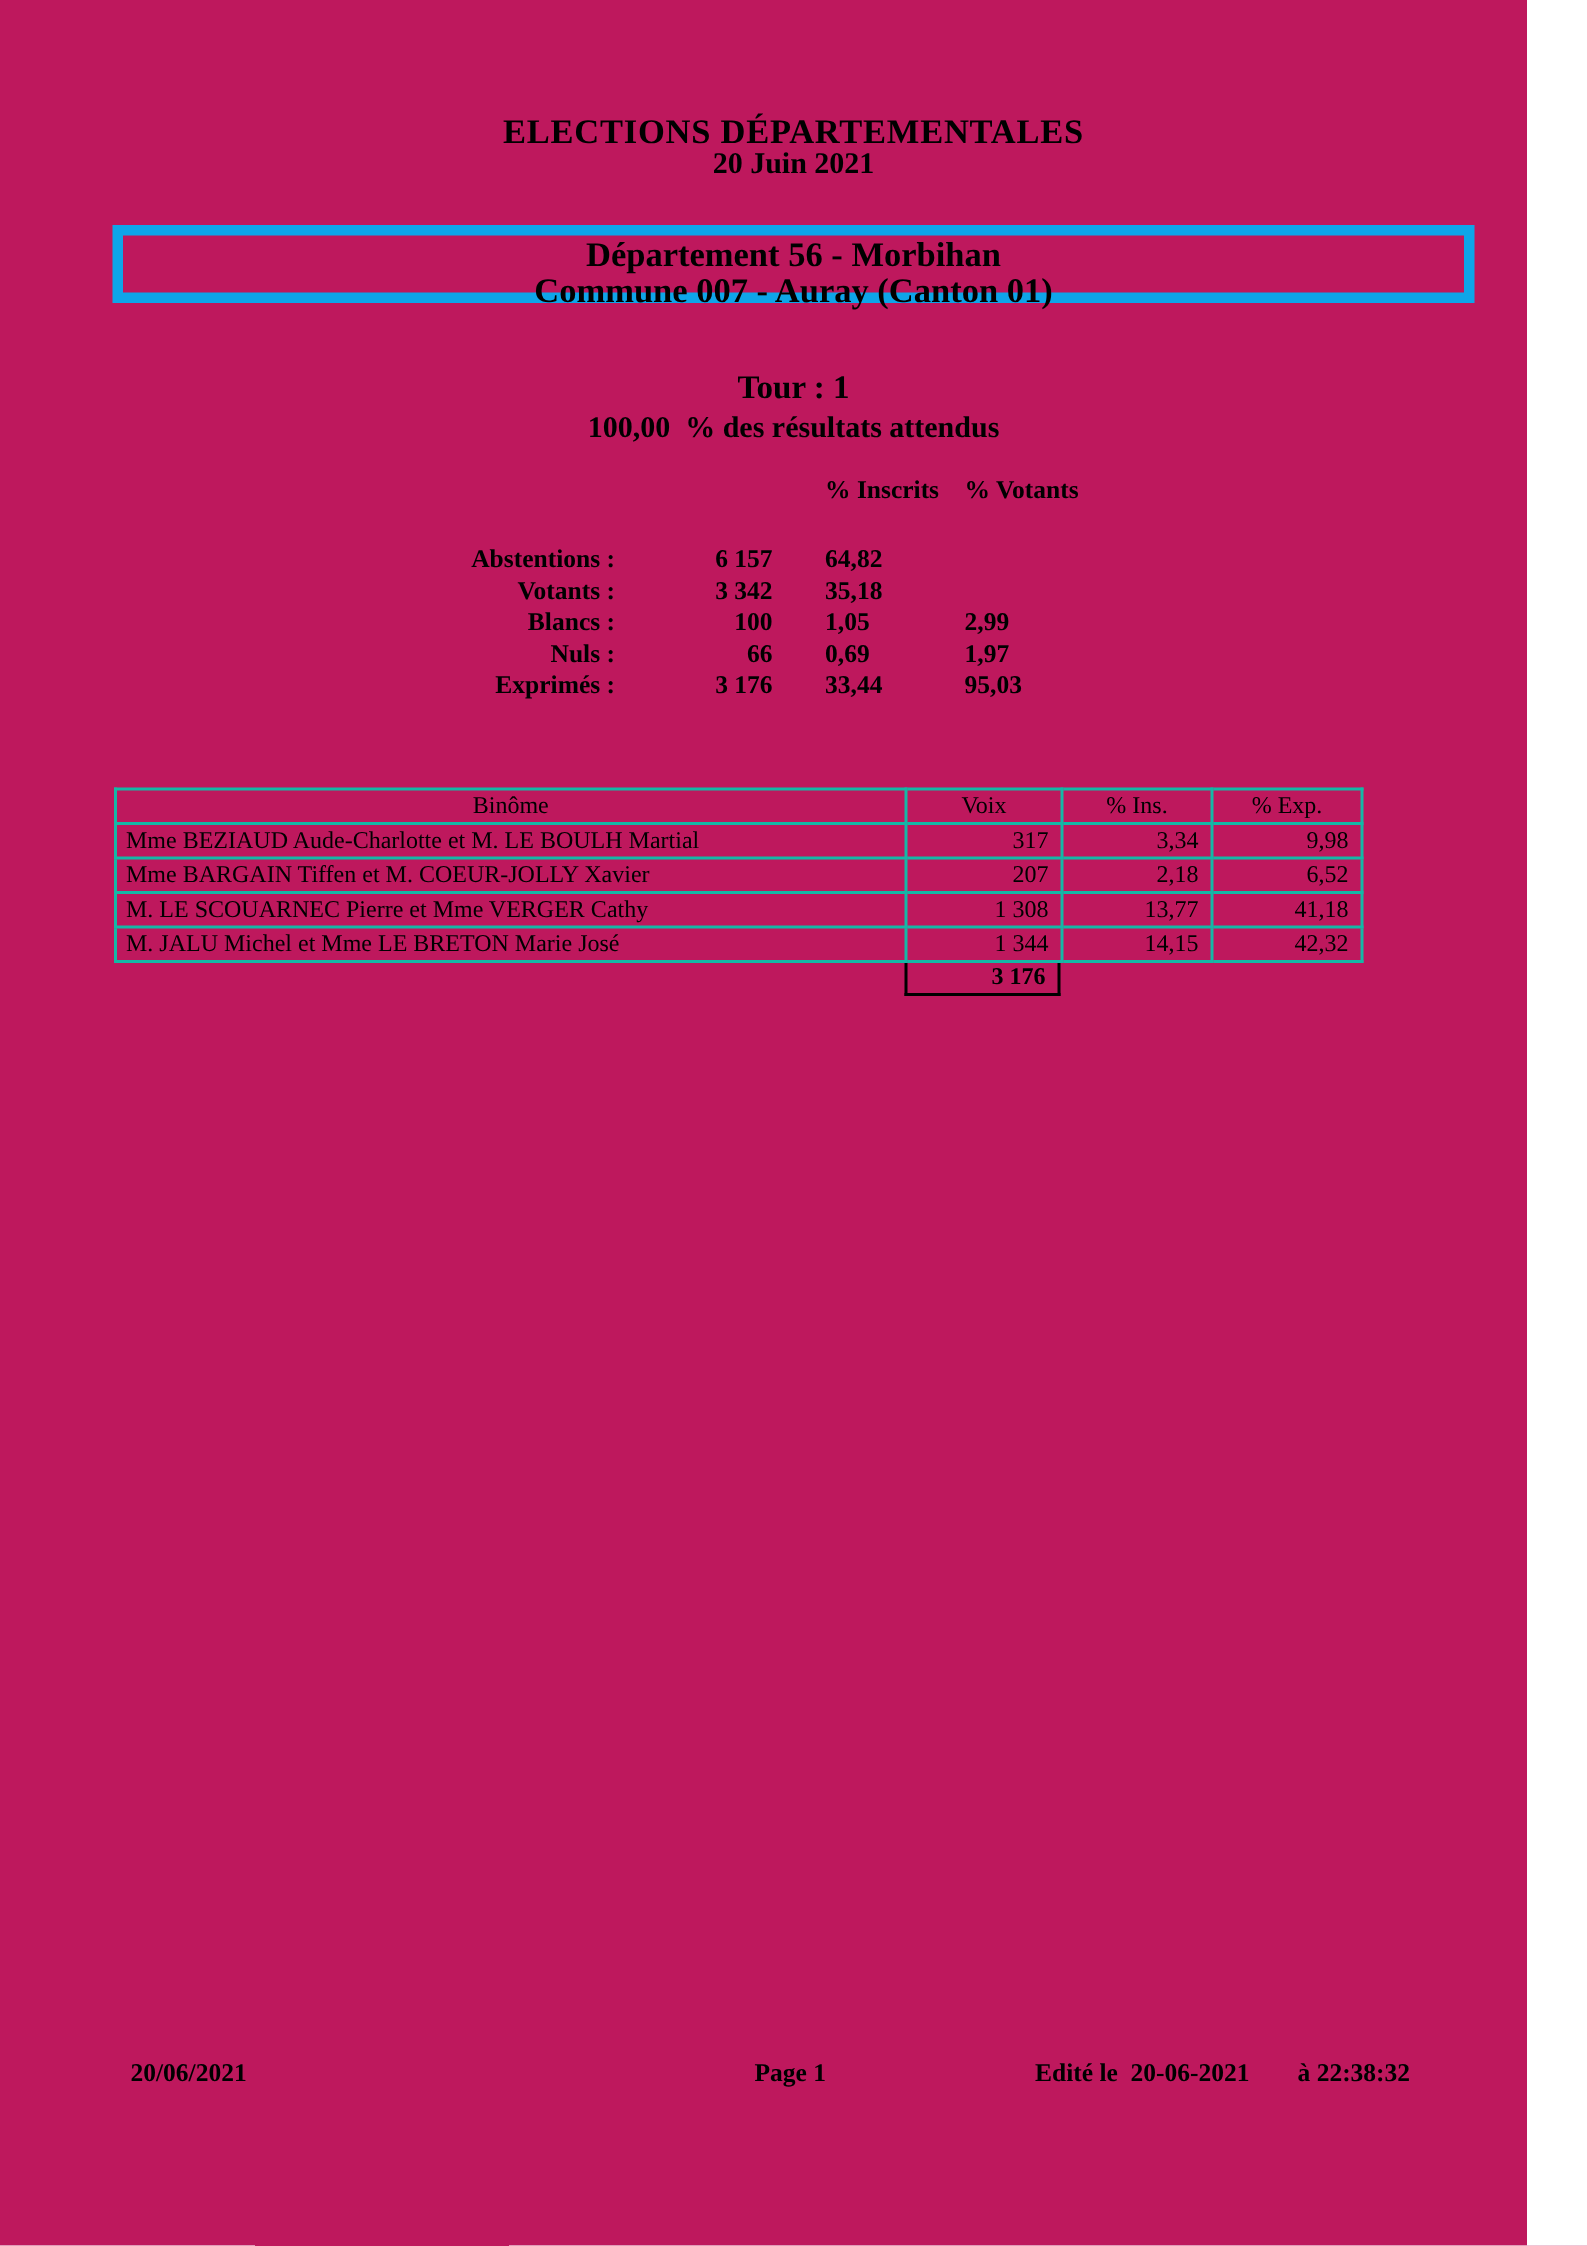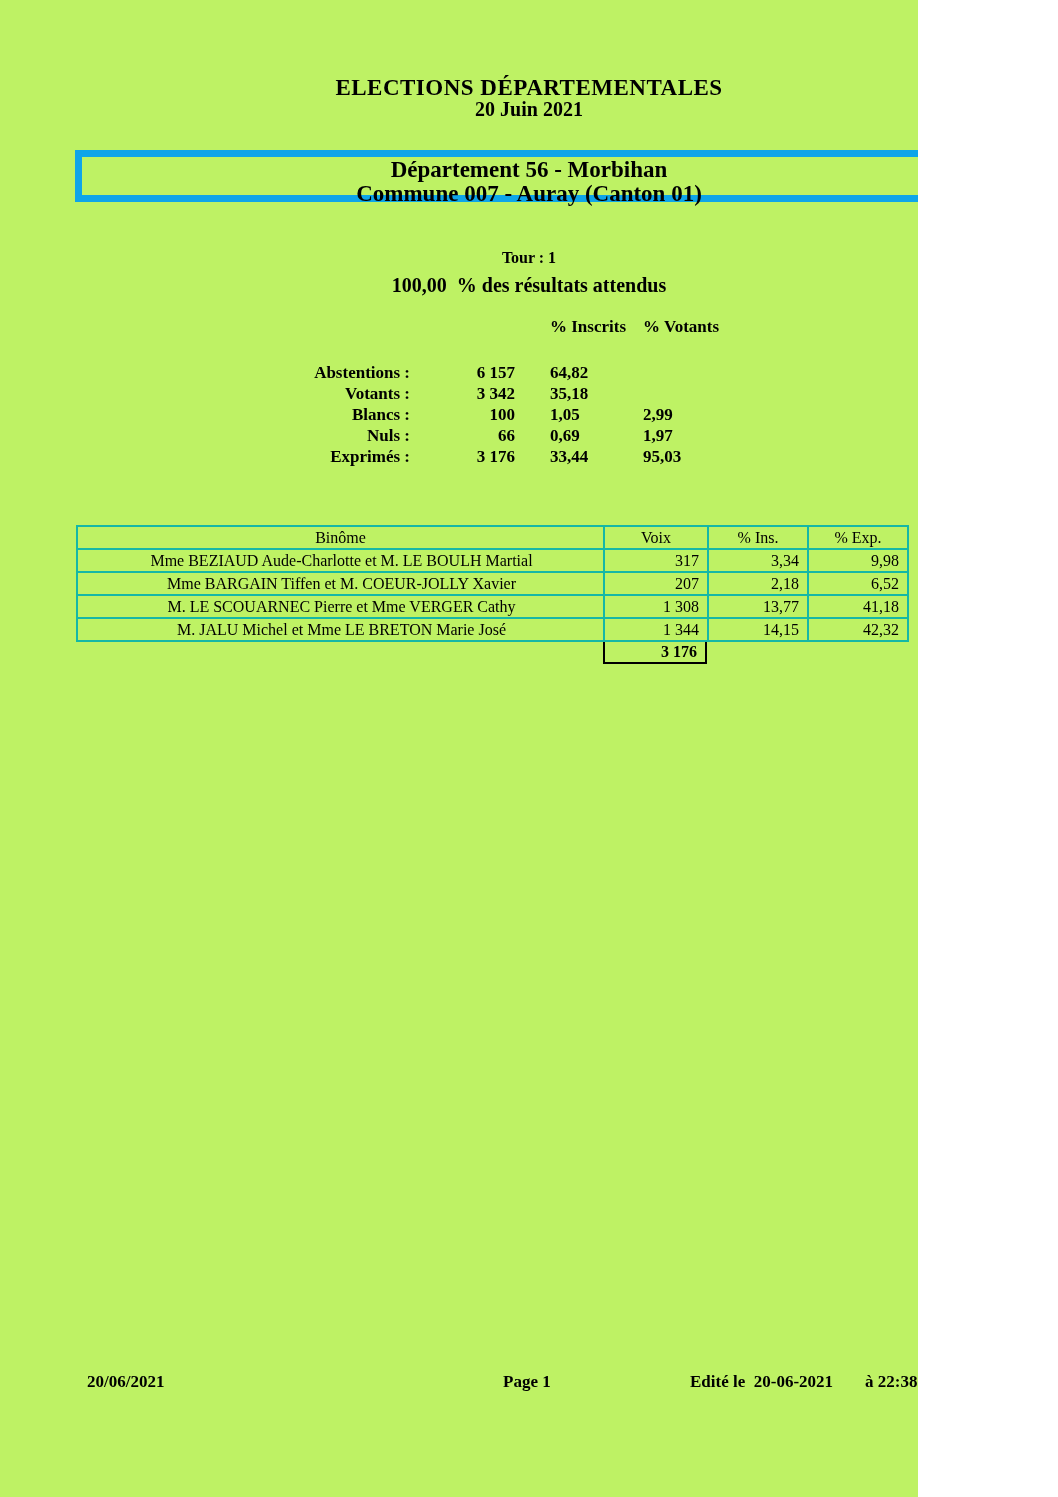--- a/index.html
+++ b/index.html
@@ -1,49 +1,49 @@
 <!DOCTYPE html>
 <html><head>
 <meta charset="utf-8">
 <style>
   html,body{margin:0;padding:0;background:#ffffff;}
   .page{
-    position:relative;width:918px;height:1497px;background:#bef264;
+    position:relative;width:1018px;height:1497px;background:#be185d;
     font-family:"Liberation Serif", serif;font-weight:bold;color:#000000;
     overflow:hidden;
   }
   .abs{position:absolute;}
   .centered{left:0;width:1058px;text-align:center;}
   .doc-title{top:74px;font-size:23px;line-height:28px;letter-spacing:0.5px;}
   .doc-date{top:97px;font-size:20px;line-height:24px;}
   .location-box{
     left:75px;top:150px;width:908px;height:52px;box-sizing:border-box;
     border:7px solid #0ea5e9;text-align:center;font-size:23px;line-height:24px;
     padding-top:1px;
   }
-  .tour-label{top:246px;font-size:16px;line-height:24px;}
+  .tour-label{top:246px;font-size:22px;line-height:24px;}
   .tour-progress{top:273px;font-size:20px;line-height:24px;white-space:pre;}
 
   
   .stats{left:280px;top:316px;border-collapse:collapse;font-size:17px;}
   .stats td{height:21px;padding:0;vertical-align:middle;}
   .stats tr.spacer td{height:25px;}
   .s-label{text-align:right;}
   .s-count{text-align:right;}
   .s-pct{text-align:left;}
 
   
   .results-wrap{left:76px;top:525px;}
   .results{border-collapse:collapse;font-size:16px;table-layout:fixed;}
   .results th,.results td{
     border:2px solid #14b8a6;height:21px;vertical-align:middle;
     font-weight:normal;overflow:hidden;white-space:nowrap;
   }
   .results th{text-align:center;padding:0 2px;font-size:16px;}
-  .c-name{text-align:center;padding:0 4px 0 6px;}
+  .c-name{text-align:left;padding:0 4px 0 6px;}
   .c-num{text-align:right;padding:0 8px 0 4px;}
   .total-box{
     margin-left:527px;width:104px;height:22px;box-sizing:border-box;
     border:2px solid #000;border-top:none;text-align:right;
     padding-right:8px;line-height:19px;font-size:16px;
   }
 
   
   .footer-item{top:1372px;font-size:17px;line-height:20px;white-space:pre;}
   .f-date{left:87px;}

